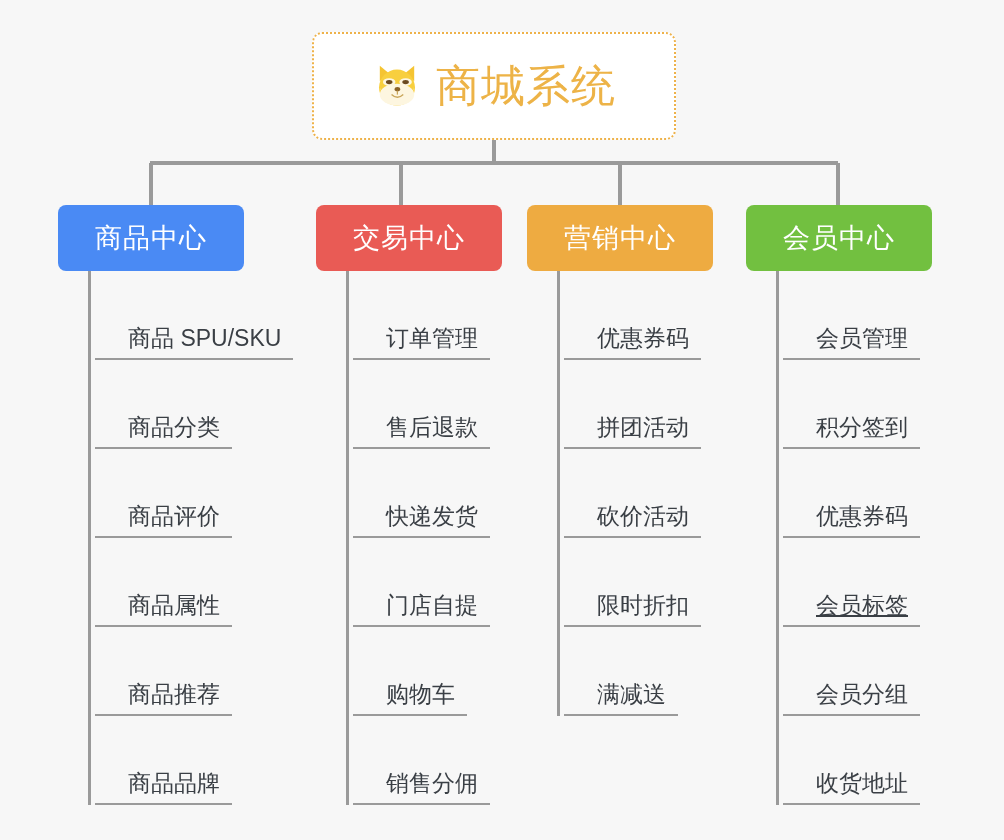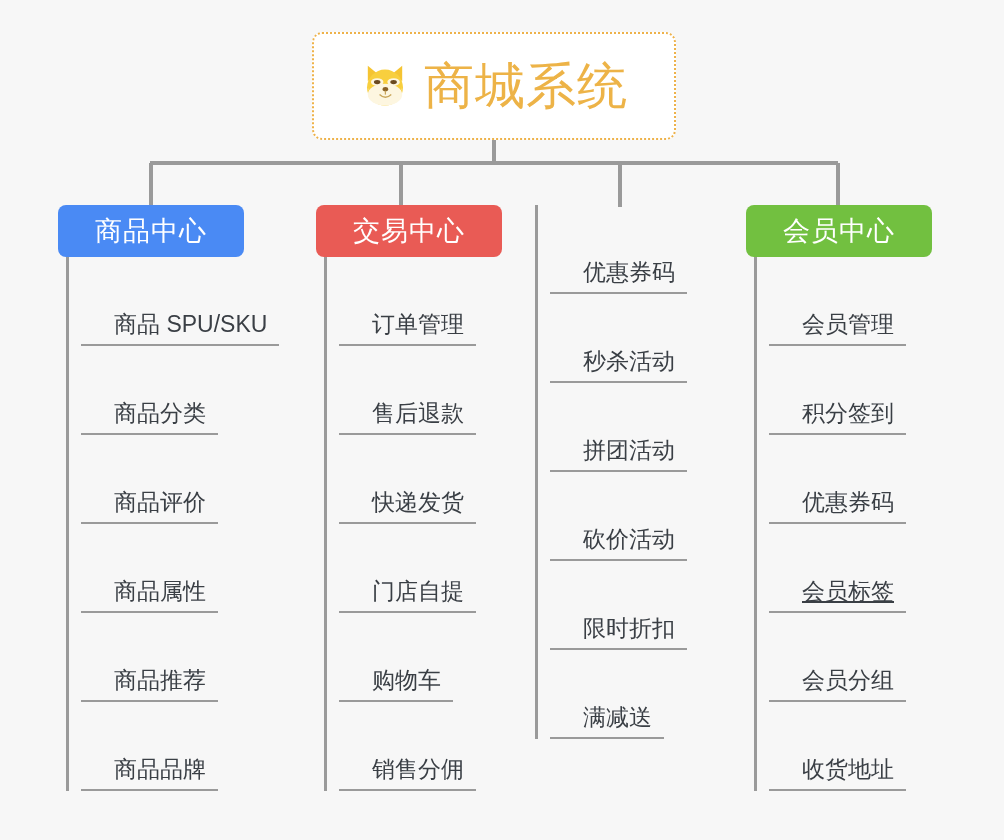--- a/index.html
+++ b/index.html
@@ -38,21 +38,21 @@
     justify-content: center;
     gap: 14px;
   }
   .root-icon {
     width: 50px;
     height: 50px;
     flex: 0 0 auto;
     display: block;
   }
   .root-title {
-    font-size: 50px;
+    font-size: 44px;
     line-height: 1;
     color: #edb347;
     letter-spacing: 1px;
     white-space: nowrap;
   }
 
   
   .connector-layer {
     position: absolute;
     left: 0;
@@ -68,36 +68,36 @@
     top: 205px;
     width: 220px;
   }
   .col-0 { left: 58px; }
   .col-1 { left: 316px; }
   .col-2 { left: 527px; }
   .col-3 { left: 746px; }
 
   .cat-header {
     width: 186px;
-    height: 52px;
+    height: 66px;
     border-radius: 8px;
     display: flex;
     align-items: center;
     justify-content: center;
     color: #ffffff;
     font-size: 27px;
     letter-spacing: 1px;
     box-sizing: border-box;
   }
 
   
   .leaf-list {
     position: relative;
-    margin-left: 8px;
-    padding-left: 12px;
+    margin-left: 30px;
+    padding-left: 4px;
     border-left: 3px solid #9a9a9a;
     margin-top: 0;
   }
   .leaf-item {
     position: relative;
     height: 89px;
     box-sizing: border-box;
     display: flex;
     align-items: flex-end;
     padding-left: 33px;
@@ -199,26 +199,24 @@
       <div class="leaf-item">
           <span class="leaf-label" style="border-bottom-color: rgb(154, 154, 154);">购物车</span>
         </div>
       <div class="leaf-item">
           <span class="leaf-label" style="border-bottom-color: rgb(154, 154, 154);">销售分佣</span>
         </div>
     </div>
   </div>
 
   <div class="column col-2">
+    <div class="cat-header" style="background: rgb(238, 171, 65);">营销中心</div>
     <div class="leaf-list" style="border-left-color: rgb(154, 154, 154);">
       <div class="leaf-item">
           <span class="leaf-label" style="border-bottom-color: rgb(154, 154, 154);">优惠券码</span>
-        </div>
-      <div class="leaf-item">
-          <span class="leaf-label" style="border-bottom-color: rgb(154, 154, 154);">秒杀活动</span>
         </div>
       <div class="leaf-item">
           <span class="leaf-label" style="border-bottom-color: rgb(154, 154, 154);">拼团活动</span>
         </div>
       <div class="leaf-item">
           <span class="leaf-label" style="border-bottom-color: rgb(154, 154, 154);">砍价活动</span>
         </div>
       <div class="leaf-item">
           <span class="leaf-label" style="border-bottom-color: rgb(154, 154, 154);">限时折扣</span>
         </div>

